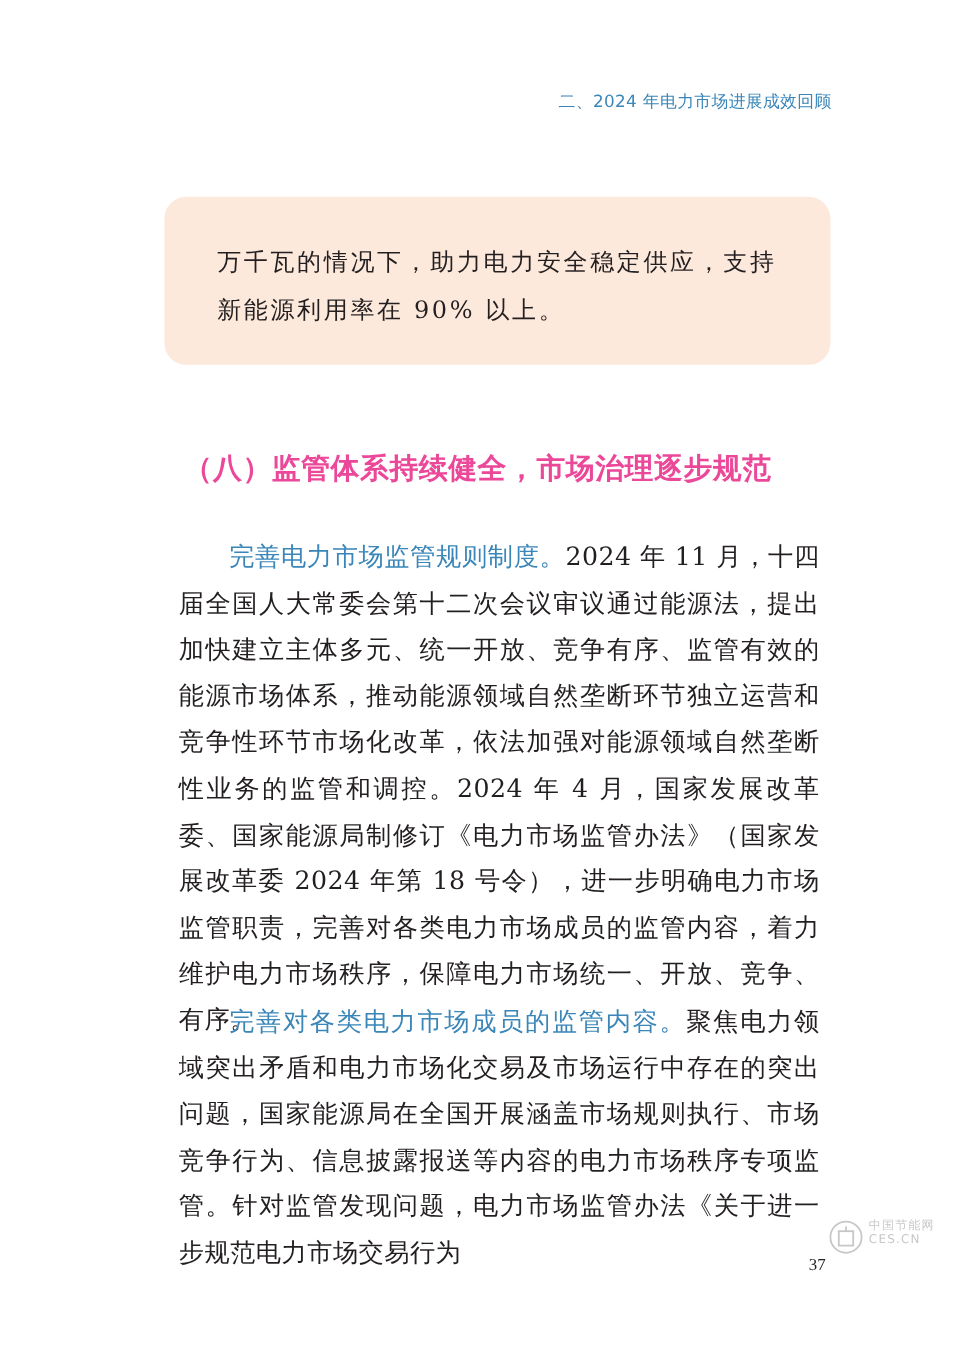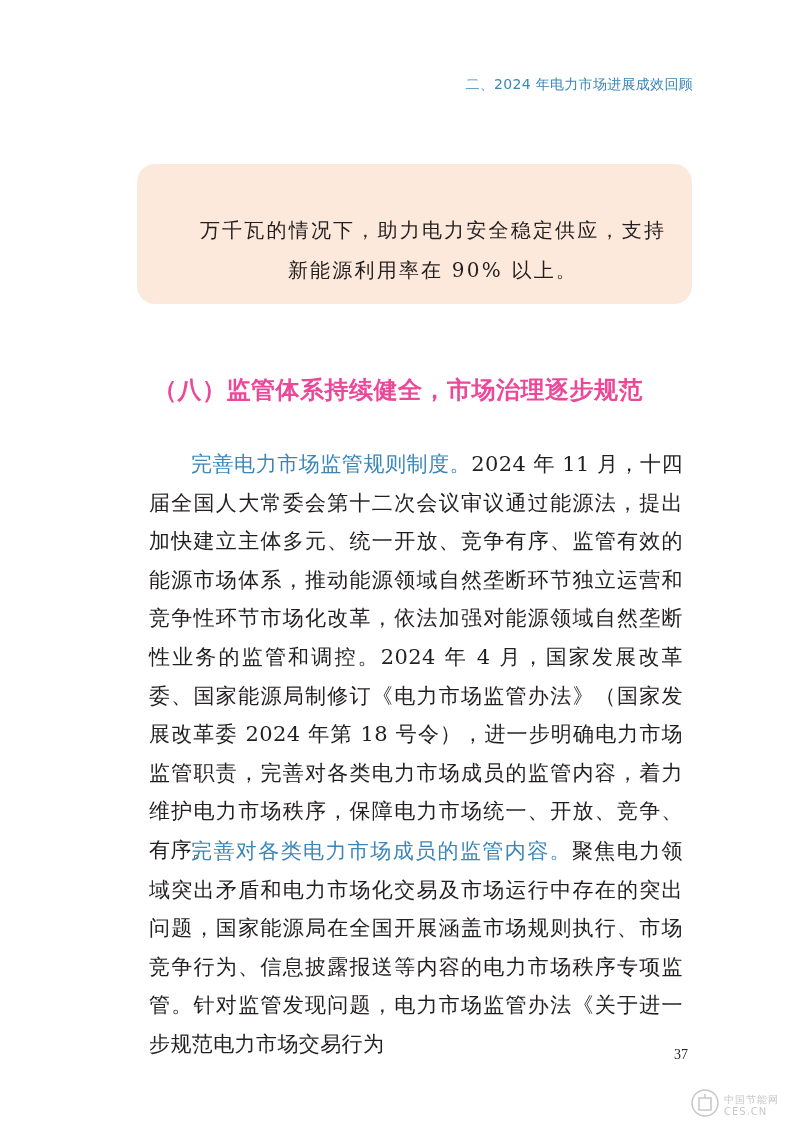--- a/index.html
+++ b/index.html
@@ -10,22 +10,22 @@
     .running-header {
       position: absolute; top: 76px; right: 107px;
       font-family: "DejaVu Sans", "Liberation Sans", sans-serif;
       font-size: 14px; color: #3a86b8; letter-spacing: 0.3px;
     }
     .callout {
       position: absolute; left: 137px; top: 164px; width: 555px; height: 140px;
       background: #fde9dc; border-radius: 18px;
     }
     .callout p {
-      margin: 12px; position: absolute; left: 44px; top: 34px; width: 480px;
-      font-size: 20px; line-height: 40px; letter-spacing: 2.2px; color: #231f20; text-align: center;
+      margin: 0; position: absolute; left: 44px; top: 34px; width: 480px;
+      font-size: 20px; line-height: 40px; letter-spacing: 2.2px; color: #231f20;
     }
     .section-title {
       position: absolute; left: 153px; top: 374px; width: 530px;
       font-family: "DejaVu Sans", "Liberation Sans", sans-serif; font-weight: bold;
       font-size: 24px; color: #ec4899; letter-spacing: 0.5px; white-space: nowrap;
     }
     .body-text {
       position: absolute; left: 137px; width: 558px;
       font-size: 21px; line-height: 38.6px; text-align: justify; letter-spacing: 0.4px;
     }
@@ -33,22 +33,22 @@
     .lead {
       font-family: "DejaVu Sans", "Liberation Sans", sans-serif; color: #3a86b8; font-weight: normal;
     }
     .p1 { top: 433px; }
     .p2 { top: 820px; }
     .page-number {
       position: absolute; top: 1047px; left: 674px;
       font-family: Liberation Serif, serif; font-size: 14px; color: #231f20;
     }
     .watermark {
-      position: absolute; left: 690px; top: 1078px; width: 110px; height: 40px;
-      display: flex; align-items: flex-end; gap: 4px; opacity: 0.55;
+      position: absolute; left: 690px; top: 1016px; width: 110px; height: 40px;
+      display: flex; align-items: flex-start; gap: 4px; opacity: 0.55;
     }
     .watermark .wm-text {
       font-family: "DejaVu Sans", "Liberation Sans", sans-serif; font-size: 10px; line-height: 12px;
       color: #9a9a9a; letter-spacing: 1px;
     }
   </style>
 </head>
 <body>
 
 <div class="running-header">二、2024 年电力市场进展成效回顾</div>

